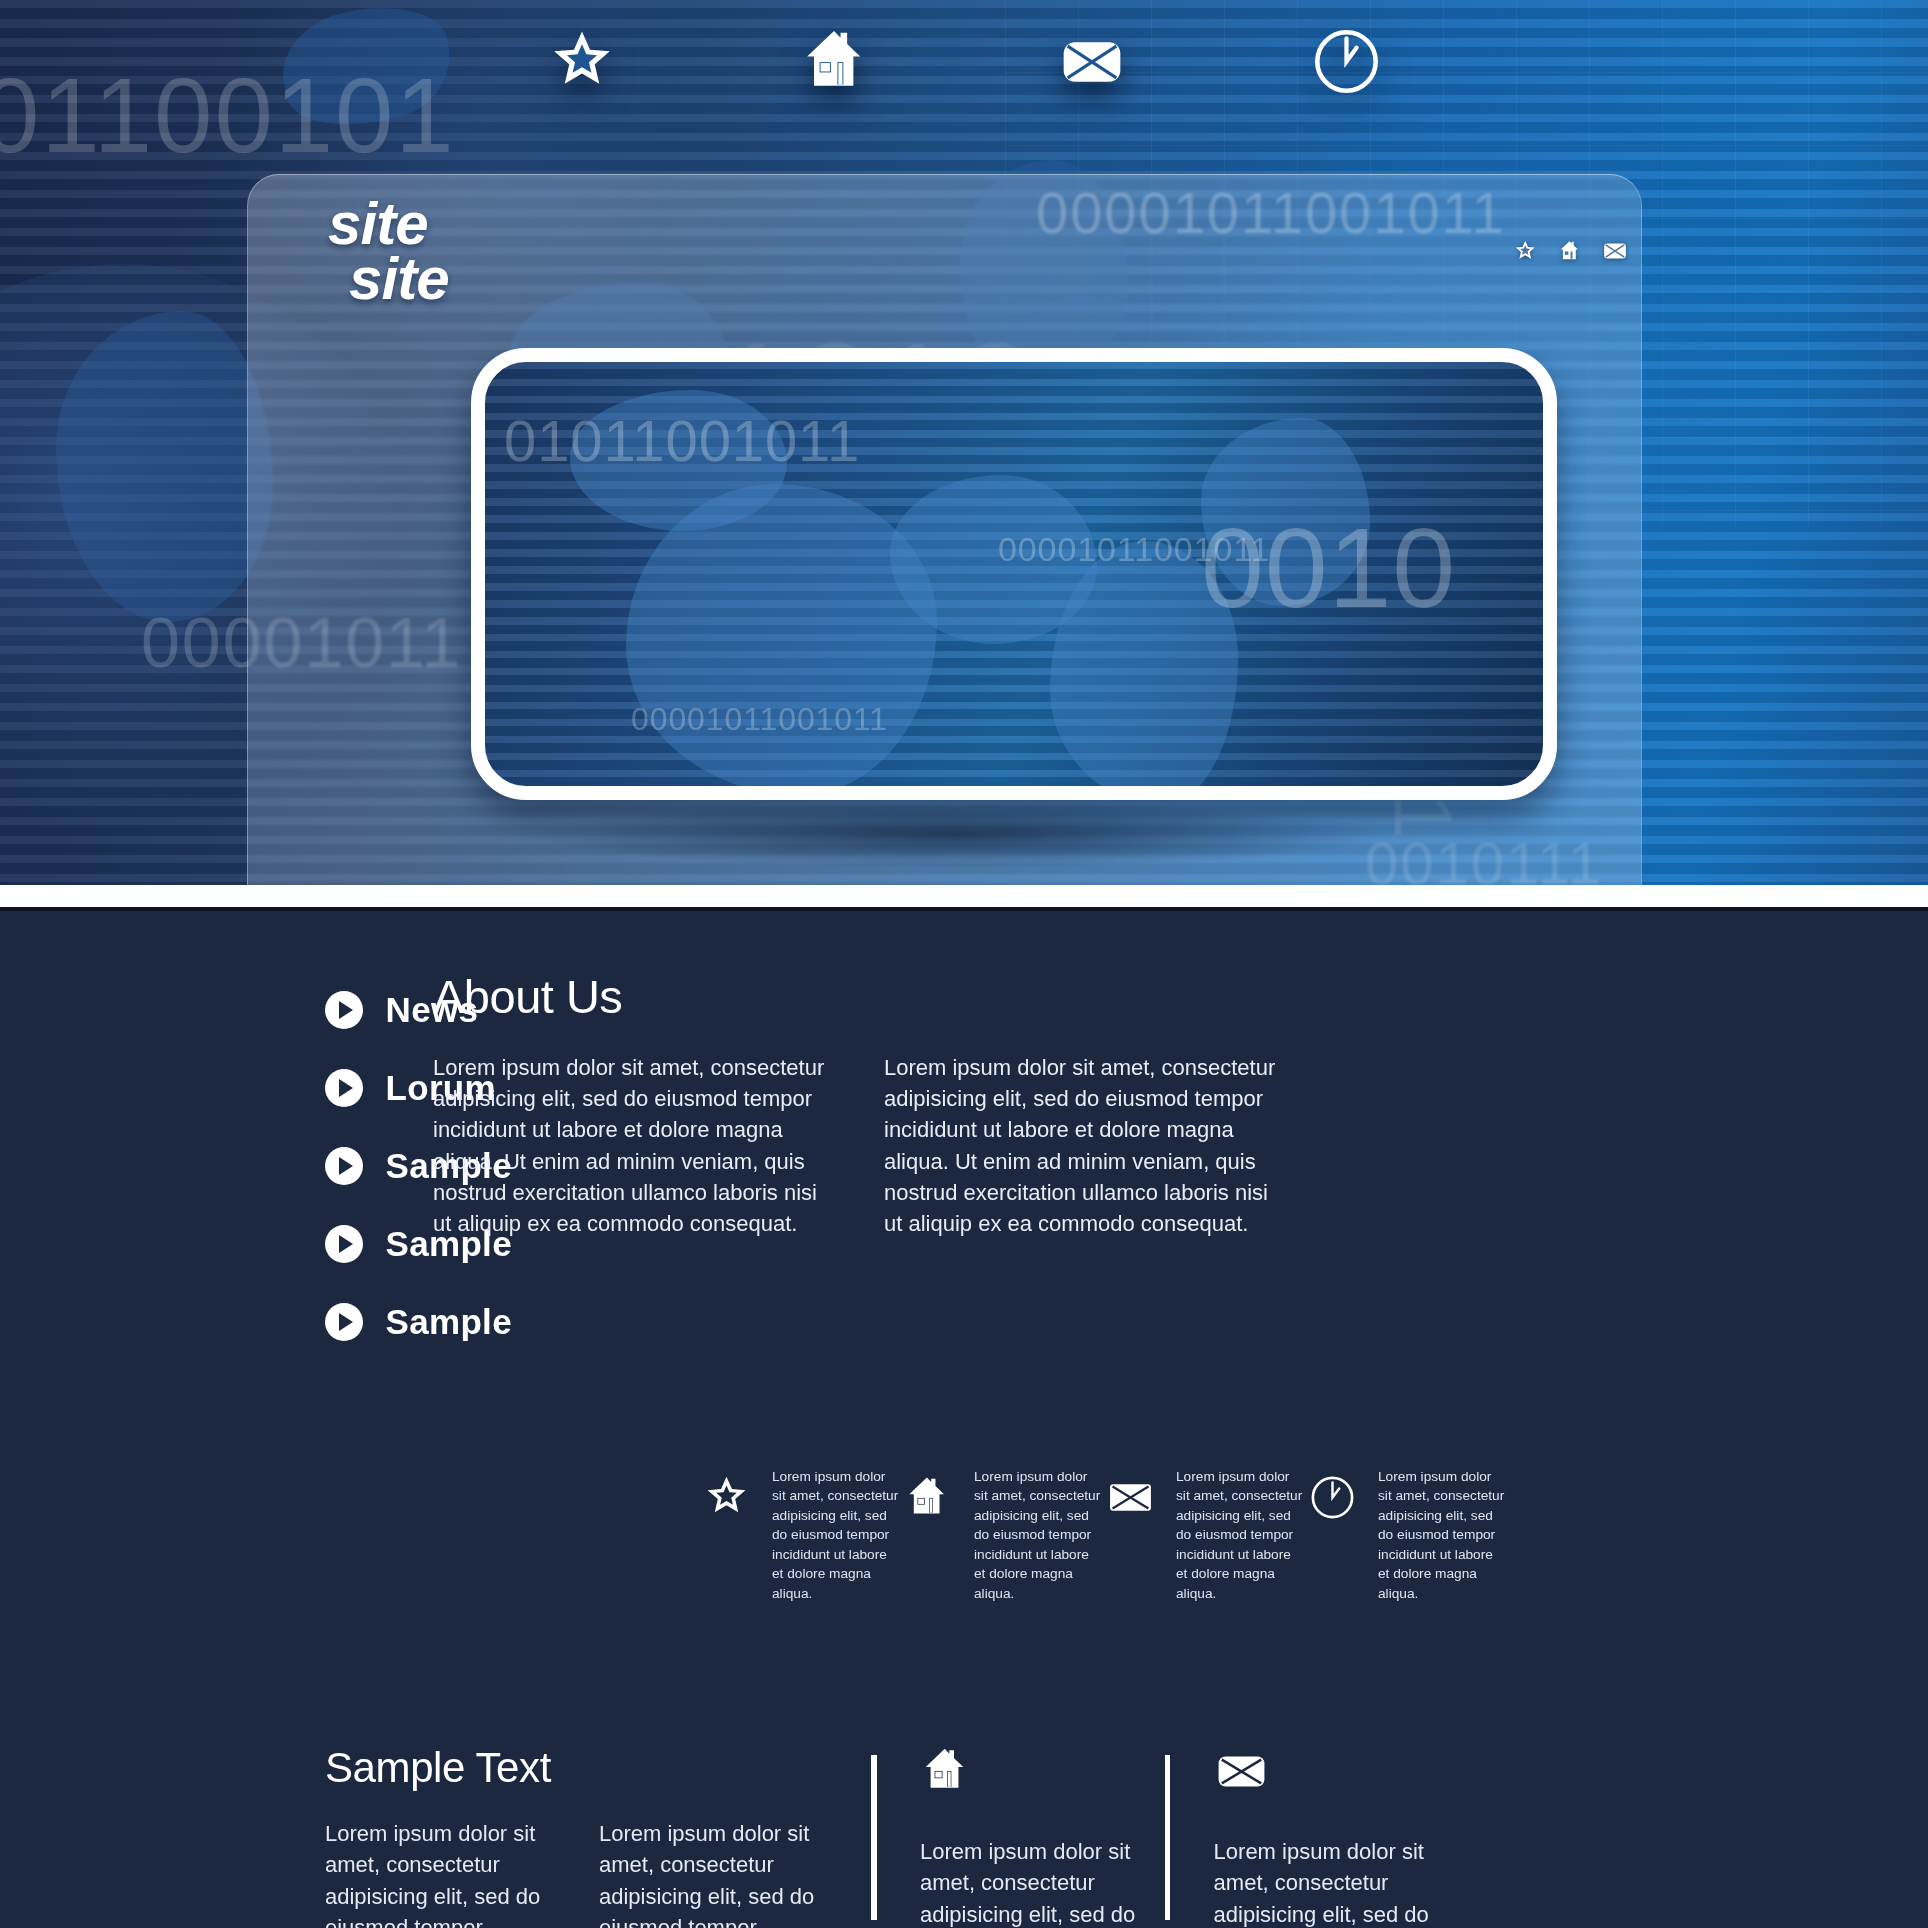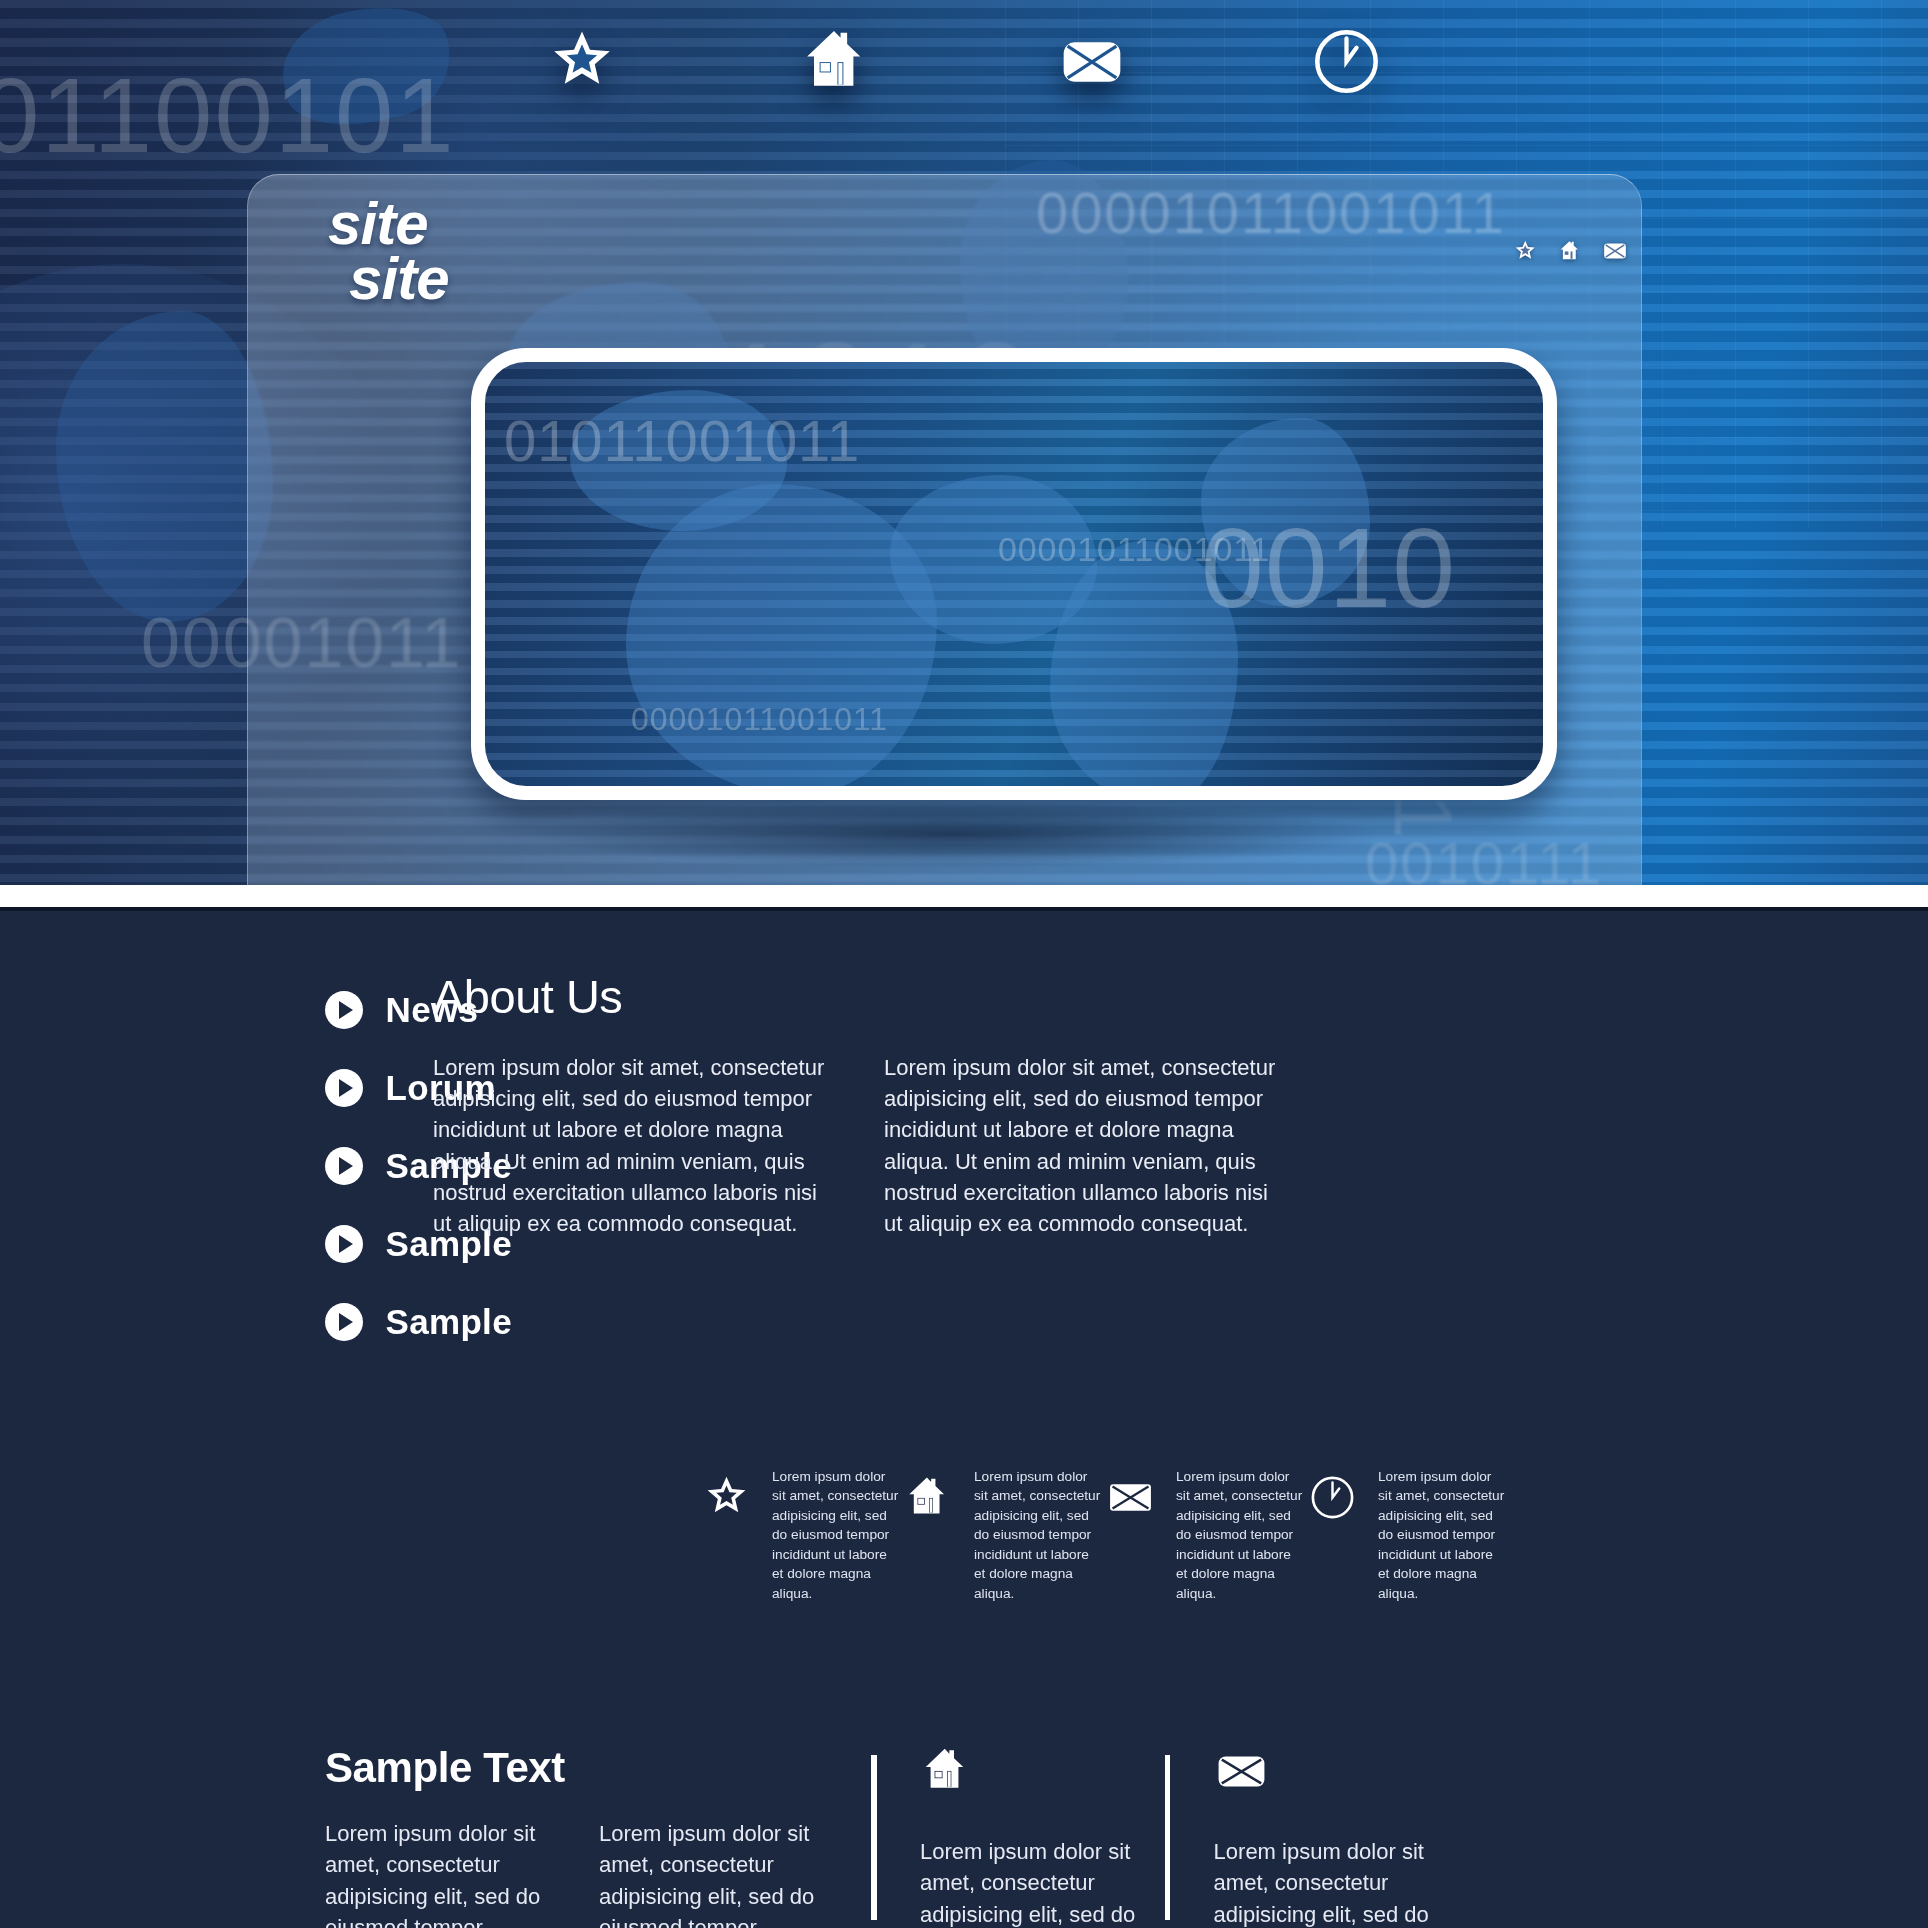--- a/index.html
+++ b/index.html
@@ -193,21 +193,21 @@
 
   
   .features { display:flex; gap:0; padding:87px 0 0 697px; }
   .feature { display:flex; gap:17px; width:202px; align-items:flex-start; }
   .feature .f-ico { width:58px; flex:0 0 58px; display:flex; align-items:flex-start; justify-content:center; padding-top:5.6px; }
   .feature .f-txt { color:#dfe5f0; font-size:13.7px; line-height:1.42; }
 
   
   .sample-wrap { display:flex; padding:141px 0 0 325px; align-items:flex-start; }
   .sample-left { width:508px; }
-  .sample-title { color:#ffffff; font-size:42px; font-weight:bold; margin-bottom:26px; letter-spacing:-0.4px; }
+  .sample-title { color:#ffffff; font-size:42px; font-weight:normal; margin-bottom:26px; letter-spacing:-0.4px; }
   .sample-cols { display:flex; gap:40px; }
   .sample-p { color:#e4e9f3; font-size:22px; line-height:1.42; width:235px; }
 
   .sample-right { display:flex; margin-left:38px; }
   .sp-col { display:flex; gap:34px; }
   .sp-divider { width:5.6px; background:#ffffff; height:165px; margin-top:11.3px; flex:0 0 5.6px; }
   .sp-body { width:254px; padding-left:9.4px; }
   .sp-icon { height:60px; margin-bottom:32px; display:flex; align-items:flex-start; }
   .sp-text { color:#e4e9f3; font-size:22px; line-height:1.42; }
 

